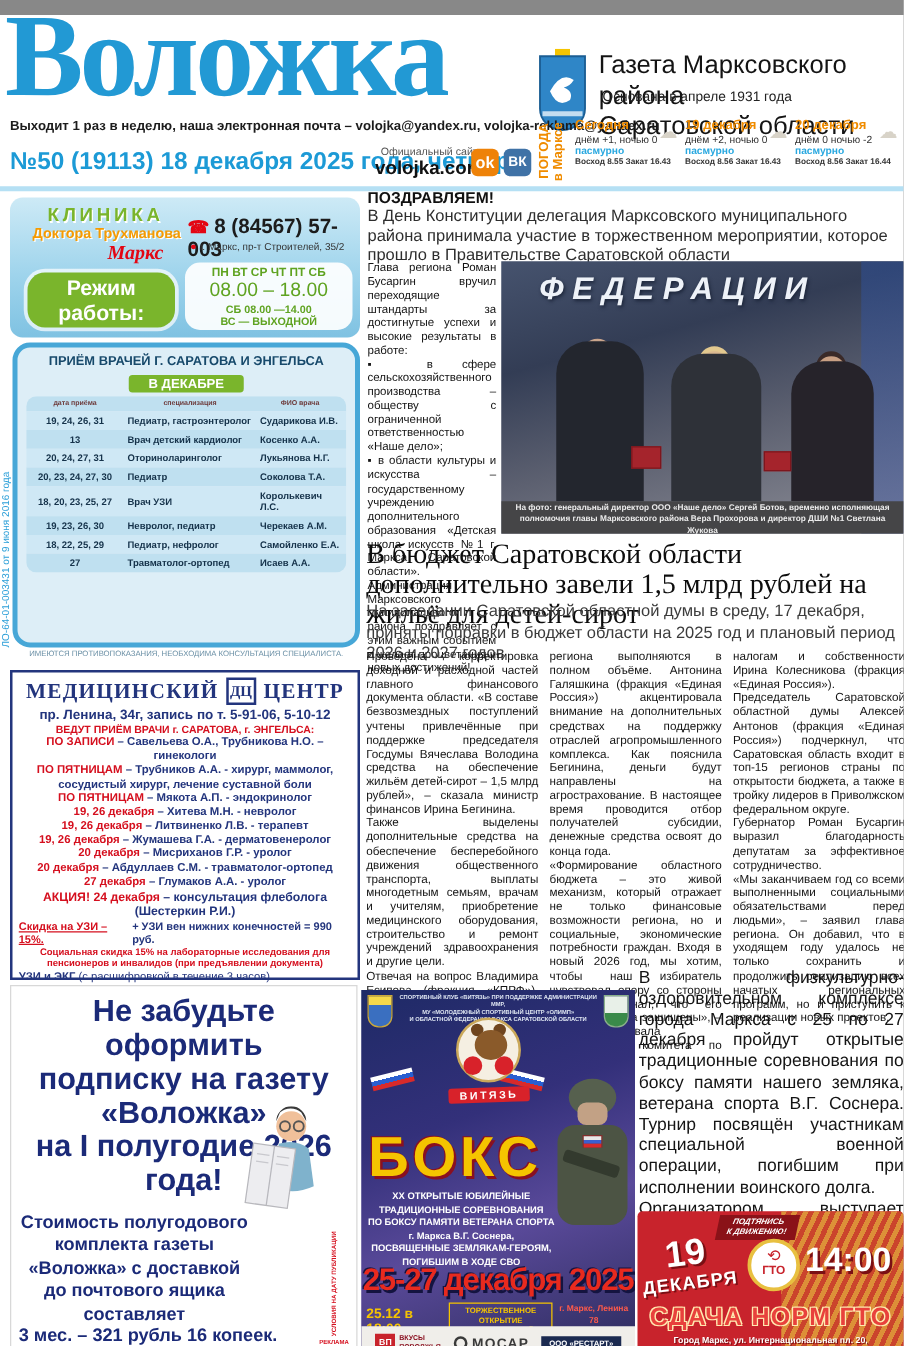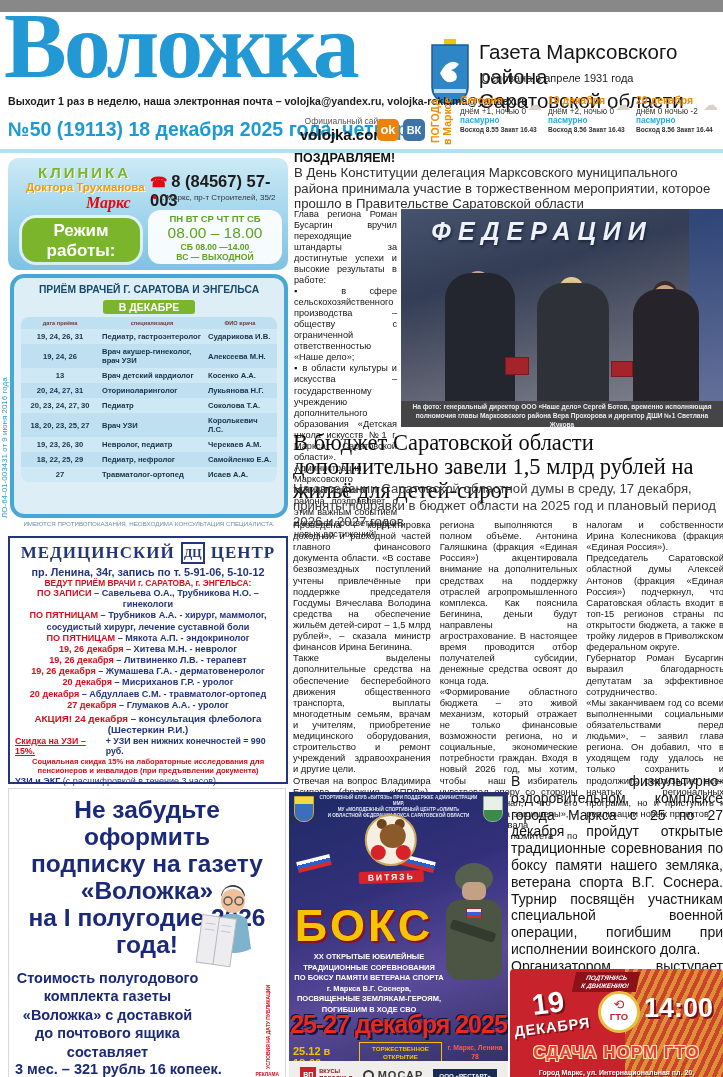--- a/index.html
+++ b/index.html
@@ -149,21 +149,21 @@
   
   .gto { left:510px; top:957px; width:213px; height:120px; background:#c8232c; border-radius:4px; overflow:hidden; }
   .gto-pattern { position:absolute; right:0; top:0; bottom:0; width:46%; background:repeating-linear-gradient(115deg,#e0a33a 0 4px,#cb4a2c 4px 8px); opacity:.85; }
   .gto-badge { position:absolute; left:64px; top:3px; background:#8a1218; color:#fff; font-style:italic; font-weight:bold; font-size:6.4px; line-height:1.25; padding:2px 8px; transform:skewX(-12deg); text-align:center; }
   .gto-19 { position:absolute; left:22px; top:18px; font-size:29px; font-weight:bold; color:#fff; text-shadow:2px 2px 0 #7a0f14; transform:rotate(-7deg); }
   .gto-month { position:absolute; left:4px; top:50px; font-size:14.5px; font-weight:bold; letter-spacing:1px; color:#fff; text-shadow:1.5px 1.5px 0 #7a0f14; transform:rotate(-7deg); }
   .gto-emblem { position:absolute; left:88px; top:22px; width:42px; height:42px; border-radius:50%; background:#fff; border:3px solid #e8c040; text-align:center; }
   .gto-emblem .run { font-size:13px; line-height:14px; color:#c8232c; display:block; margin-top:4px; }
   .gto-emblem .g { font-size:9.5px; font-weight:bold; color:#c8232c; display:block; line-height:1; }
   .gto-time { position:absolute; right:10px; top:24px; font-size:27px; font-weight:bold; color:#fff; text-shadow:2px 2px 0 #7a0f14; }
-  .gto-title { position:absolute; left:0; right:0; top:74px; text-align:center; font-size:17px; font-weight:bold; letter-spacing:1px; color:#e8413c; text-shadow:-1px -1px 0 #ffe9b0,1px -1px 0 #ffe9b0,-1px 1px 0 #ffe9b0,1px 1px 0 #ffe9b0; }
+  .gto-title { position:absolute; left:0; right:0; top:74px; text-align:center; font-size:20px; font-weight:bold; letter-spacing:1px; color:#e8413c; text-shadow:-1px -1px 0 #ffe9b0,1px -1px 0 #ffe9b0,-1px 1px 0 #ffe9b0,1px 1px 0 #ffe9b0; }
   .gto-addr { position:absolute; left:0; right:0; bottom:3px; text-align:center; font-size:7px; font-weight:bold; color:#fff; line-height:1.3; text-shadow:1px 1px 0 #7a0f14; }
 </style>
 </head>
 <body>
 
 <div class="page">
 
   <div class="abs nameplate">Воложка</div>
 
   <div class="abs crest">
@@ -237,25 +237,20 @@
     <div class="dt-grid">
       <div class="dt-row dt-head">
         <div>дата приёма</div>
         <div>специализация</div>
         <div>ФИО врача</div>
       </div>
       <div class="dt-row">
           <div class="dt-cell c">19, 24, 26, 31</div>
           <div class="dt-cell">Педиатр, гастроэнтеролог</div>
           <div class="dt-cell">Сударикова И.В.</div>
-        </div>
-      <div class="dt-row">
-          <div class="dt-cell c">19, 24, 26</div>
-          <div class="dt-cell">Врач акушер-гинеколог, врач УЗИ</div>
-          <div class="dt-cell">Алексеева М.Н.</div>
         </div>
       <div class="dt-row">
           <div class="dt-cell c">13</div>
           <div class="dt-cell">Врач детский кардиолог</div>
           <div class="dt-cell">Косенко А.А.</div>
         </div>
       <div class="dt-row">
           <div class="dt-cell c">20, 24, 27, 31</div>
           <div class="dt-cell">Оториноларинголог</div>
           <div class="dt-cell">Лукьянова Н.Г.</div>

